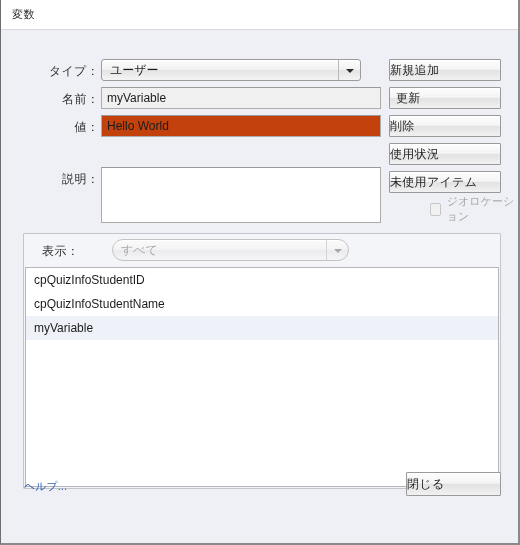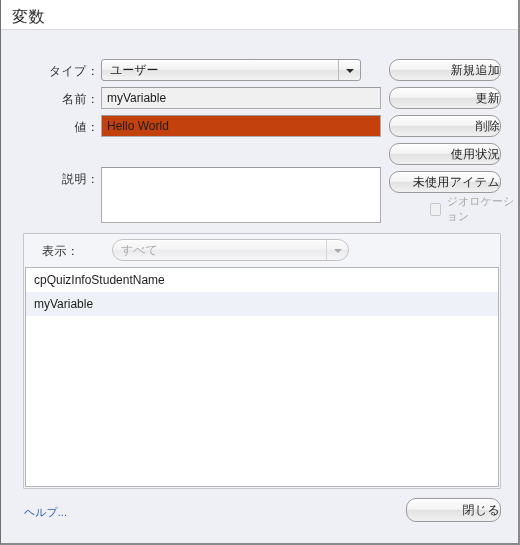--- a/index.html
+++ b/index.html
@@ -36,21 +36,21 @@
     width: 518px;
     height: 30px;
     background: #ffffff;
     border-bottom: 1px solid #d9dae1;
     box-sizing: border-box;
   }
   .titlebar .title {
     position: absolute;
     left: 11px;
     top: 7px;
-    font-size: 16px;
+    font-size: 11px;
     color: #2b2b2b;
     letter-spacing: .5px;
   }
 
   
   .form {
     position: absolute;
     left: 0;
     top: 31px;
     width: 518px;
@@ -130,24 +130,24 @@
     border-top-color: #9a9a9a;
     background: #ffffff;
   }
 
   
   .btn {
     position: absolute;
     box-sizing: border-box;
     height: 22px;
     border: 1px solid #9a9a9a;
-    border-radius: 10px;
+    border-radius: 1px;
     background: linear-gradient(to bottom, #fdfdfd 0%, #f4f4f4 47%, #e2e2e2 50%, #f1f1f1 100%);
     box-shadow: inset 0 1px 0 #ffffff;
-    text-align: right;
+    text-align: left;
     line-height: 20px;
     font-size: 12px;
     color: #1f1f1f;
     letter-spacing: .3px;
     cursor: default;
   }
 
   .checkrow {
     position: absolute;
     display: flex;
@@ -202,21 +202,21 @@
     font-size: 12px;
     color: #1c1c1c;
     white-space: nowrap;
   }
   .row.selected { background: #eef1f7; }
 
   
   .footer {
     position: absolute;
     left: 0;
-    top: 490px;
+    top: 464px;
     width: 518px;
     height: 43px;
   }
   .helplink {
     position: absolute;
     left: 23px;
     top: 15px;
     font-size: 11px;
     color: #2f62b5;
     cursor: pointer;
@@ -254,41 +254,42 @@
     <div class="lbl" style="left:8px; top:88px;">値：</div>
     <div class="field" style="left:100px; top:84px; width:280px;">Hello World</div>
 
     <div class="lbl" style="left:8px; top:140px;">説明：</div>
     <div class="textarea" style="left:100px; top:136px; width:280px; height:56px;"></div>
 
     <div class="btn" style="left:388px; top:28px; width:112px;">新規追加</div>
     <div class="btn" style="left:388px; top:56px; width:112px;padding-left:6px;">更新</div>
     <div class="btn" style="left:388px; top:84px; width:112px;">削除</div>
     <div class="btn" style="left:388px; top:112px; width:112px;">使用状況</div>
-    <div class="btn" style="left:388px; top:140px; width:112px;padding-left:15px;">未使用アイテム</div>
+    <div class="btn" style="left:388px; top:140px; width:112px;">未使用アイテム</div>
 
     <div class="checkrow" style="left:389px; top:163px;margin-left:40px;">
       <div class="checkbox"></div>
       <div class="cklabel">ジオロケーション</div>
     </div>
   </div>
 
   <div class="listpanel">
 
     <div class="toolbar">
       <div class="lbl" style="left:-35px; top:9px;">表示：</div>
       <div class="combo disabled" style="left:88px; top:5px; width:237px;border-radius:11px;">
         <div class="ctext">すべて</div>
         <div class="arrowbox">
           <div class="arrow"></div>
         </div>
       </div>
     </div>
 
     <div class="listbox">
+      <div class="row">cpQuizInfoStudentID</div>
       <div class="row">cpQuizInfoStudentName</div>
       <div class="row selected">myVariable</div>
     </div>
   </div>
 
   <div class="footer">
     <div class="helplink">ヘルプ...</div>
     <div class="btn close">閉じる</div>
   </div>
 

